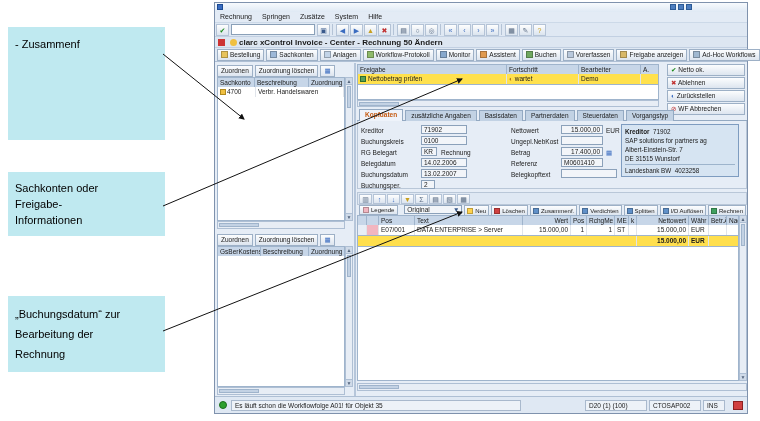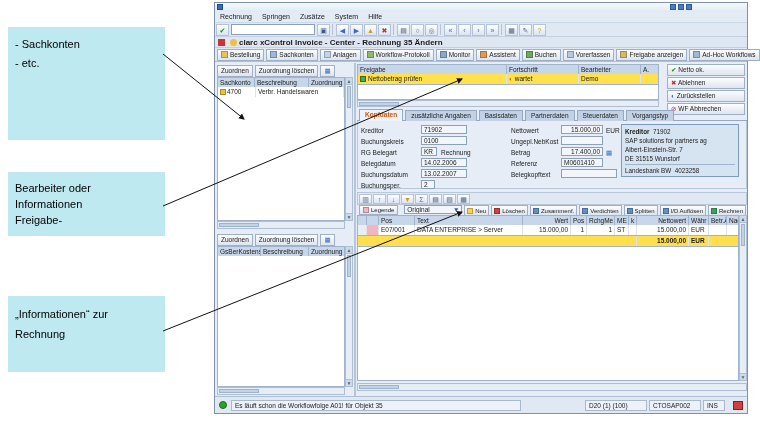--- a/index.html
+++ b/index.html
@@ -47,30 +47,30 @@
 .fbox{position:absolute;height:9px;background:#f2f5f9;border:1px solid #8ba1ba;font-size:6.5px;line-height:8px;padding:0 2px;white-space:nowrap;overflow:hidden}
 .logo{position:absolute;right:3px;top:9px;width:45px;height:23px;background:linear-gradient(125deg,#5a9ede,#0e4f9e);color:#fff;font-weight:700;font-style:italic;font-size:13px;text-align:center;line-height:23px;border-radius:2px 2px 2px 10px}
 .statusbar{position:absolute;left:0;bottom:0;width:100%;height:17px;background:#dfe8f3;border-top:1px solid #aebfd4}
 .sfield{position:absolute;height:11px;top:3px;background:#edf2f8;border:1px solid #a9b9cd;font-size:6.5px;line-height:10px;padding:0 3px;white-space:nowrap;overflow:hidden}
 .ctrl{display:inline-block;width:6px;height:6px;background:#4d7ec0;border:1px solid #2c5a96;margin-left:2px;vertical-align:top}
 </style>
 </head>
 <body>
 
 <div class="note" style="top:27px;height:113px">
-  <div>- Sachkonten</div>
-  <div>- etc.</div>
+  <div>- Zusammenf</div>
 </div>
 <div class="note" style="top:172px;height:64px">
-  <div style="line-height:16px">Bearbeiter oder</div>
+  <div style="line-height:16px">Sachkonten oder</div>
+  <div style="line-height:16px">Freigabe-</div>
   <div style="line-height:16px">Informationen</div>
-  <div style="line-height:16px">Freigabe-</div>
 </div>
 <div class="note" style="top:296px;height:76px">
-  <div style="line-height:20px">„Informationen“ zur</div>
+  <div style="line-height:20px">„Buchungsdatum“ zur</div>
+  <div style="line-height:20px">Bearbeitung der</div>
   <div style="line-height:20px">Rechnung</div>
 </div>
 
 <svg id="arrows">
   <defs>
     <marker id="ah" markerWidth="7" markerHeight="7" refX="5" refY="3" orient="auto">
       <path d="M0,0 L6,3 L0,6 z" fill="#111"></path>
     </marker>
   </defs>
   <line x1="163" y1="54" x2="244" y2="119" stroke="#111" stroke-width="1" marker-end="url(#ah)"></line>
@@ -91,21 +91,21 @@
 
   <div class="menubar">
     <span>Rechnung</span><span>Springen</span><span>Zusätze</span><span>System</span><span>Hilfe</span>
   </div>
 
   <div class="toolbar">
     <span class="tbtn" style="color:#1b8a1b">✔</span><span class="cmd"></span><span class="tbtn" style="color:#3a5a8c">▣</span><span class="sep"></span><span class="tbtn" style="color:#3a6cc0">◀</span><span class="tbtn" style="color:#3a6cc0">▶</span><span class="tbtn" style="color:#c8a020">▲</span><span class="tbtn" style="color:#c03030">✖</span><span class="sep"></span><span class="tbtn" style="color:#5a6c84">▤</span><span class="tbtn" style="color:#5a6c84">○</span><span class="tbtn" style="color:#5a6c84">◎</span><span class="sep"></span><span class="tbtn" style="color:#3a6cc0">«</span><span class="tbtn" style="color:#3a6cc0">‹</span><span class="tbtn" style="color:#3a6cc0">›</span><span class="tbtn" style="color:#3a6cc0">»</span><span class="sep"></span><span class="tbtn" style="color:#5a6c84">▦</span><span class="tbtn" style="color:#5a6c84">✎</span><span class="tbtn" style="color:#c8a020">?</span>
   </div>
 
   <div class="titlebar">
-    <span class="wic" style="background:#cc3333"></span><span class="wic" style="background:#f0c040;border-radius:50%"></span><span>clarc xControl Invoice - Center - Rechnung 35 Ändern</span>
+    <span class="wic" style="background:#cc3333"></span><span class="wic" style="background:#f0c040;border-radius:50%"></span><span>clarc xControl Invoice - Center - Rechnung 50 Ändern</span>
   </div>
 
   <div class="appbar">
     <span class="btn"><span class="ic" style="background:#e8c35a"></span><span>Bestellung</span></span><span class="btn"><span class="ic" style="background:#9db8d8"></span><span>Sachkonten</span></span><span class="btn"><span class="ic" style="background:#c2d4e8"></span><span>Anlagen</span></span><span class="btn"><span class="ic" style="background:#8fba6a"></span><span>Workflow-Protokoll</span></span><span class="btn"><span class="ic" style="background:#88a8cc"></span><span>Monitor</span></span><span class="btn"><span class="ic" style="background:#e09a50"></span><span>Assistent</span></span><span class="btn"><span class="ic" style="background:#70a860"></span><span>Buchen</span></span><span class="btn"><span class="ic" style="background:#b8c8dc"></span><span>Vorerfassen</span></span><span class="btn"><span class="ic" style="background:#d8b868"></span><span>Freigabe anzeigen</span></span><span class="btn"><span class="ic" style="background:#a0b8d0"></span><span>Ad-Hoc Workflows</span></span>
   </div>
 
   <div class="abs" style="left:2px;top:61px;width:136px;height:13px;white-space:nowrap">
     <span class="btn" style="margin-left:0">Zuordnen</span><span class="btn">Zuordnung löschen</span><span class="btn" style="color:#3a6cc0">▦</span>
   </div>
   <div class="abs hrow" style="left:2px;top:74px;width:128px">

